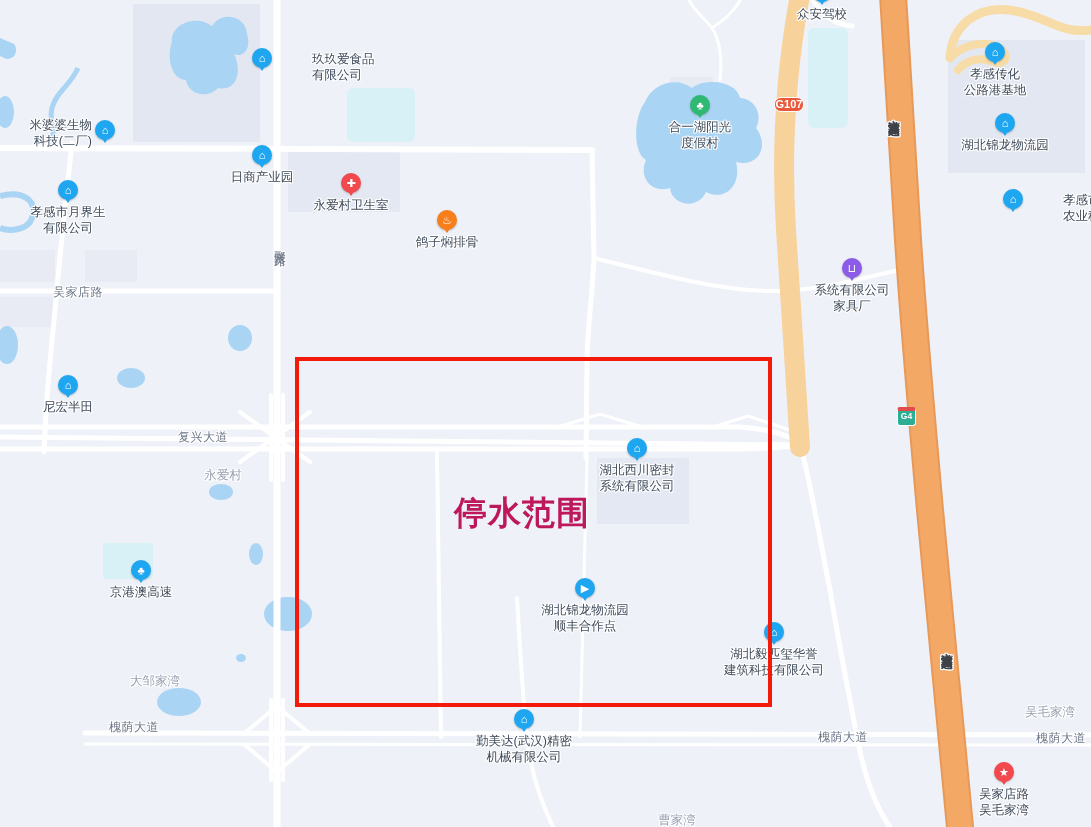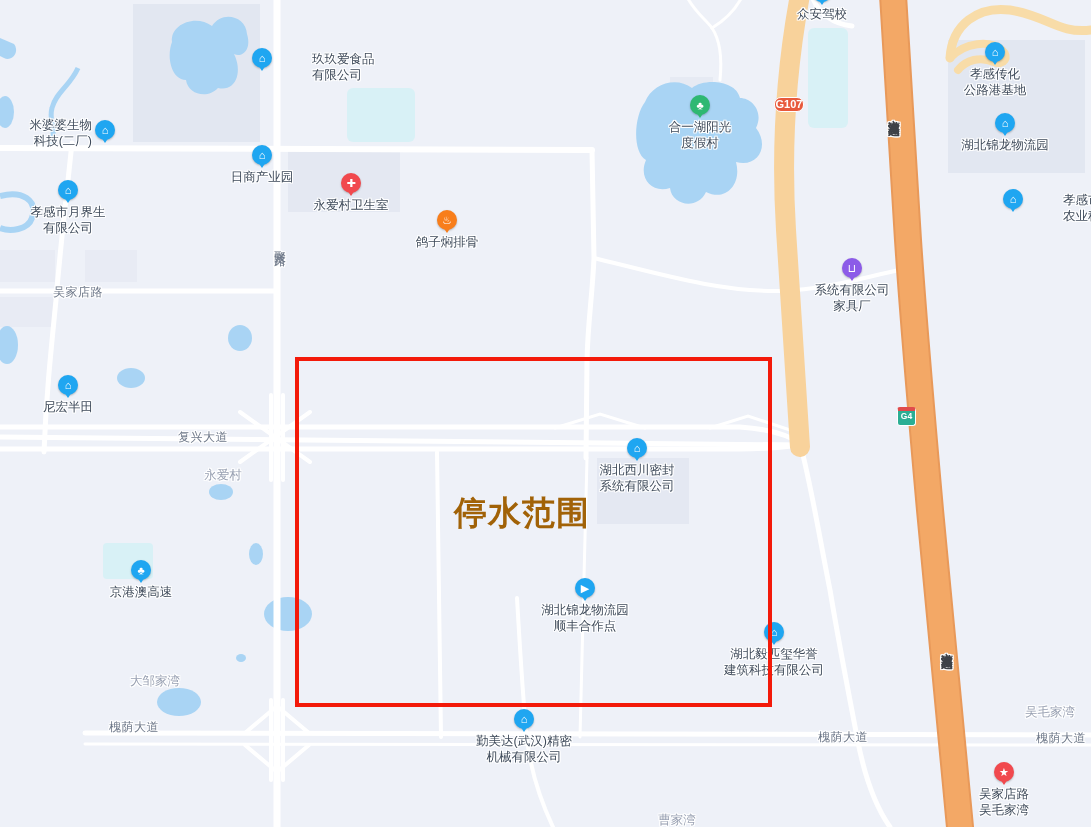--- a/index.html
+++ b/index.html
@@ -63,21 +63,21 @@
   .badge-g4{
     position:absolute;z-index:5;width:17px;height:14px;border-radius:3px;
     background:#2BAE94;border:1px solid #fff;border-top:4px solid #E04B4B;
     color:#fff;font-size:8.5px;font-weight:bold;text-align:center;line-height:10px;
   }
   
   .outage-rect{
     position:absolute;z-index:9;border:4px solid #F31A0A;background:transparent;
   }
   .outage-label{
-    position:absolute;z-index:10;color:#a16207;font-size:33px;font-weight:600;
+    position:absolute;z-index:10;color:#be185d;font-size:33px;font-weight:600;
     letter-spacing:1px;white-space:nowrap;
   }
 </style>
 </head>
 <body>
 
 <div id="map">
 
   <svg width="1091" height="827" viewBox="0 0 1091 827">
 

